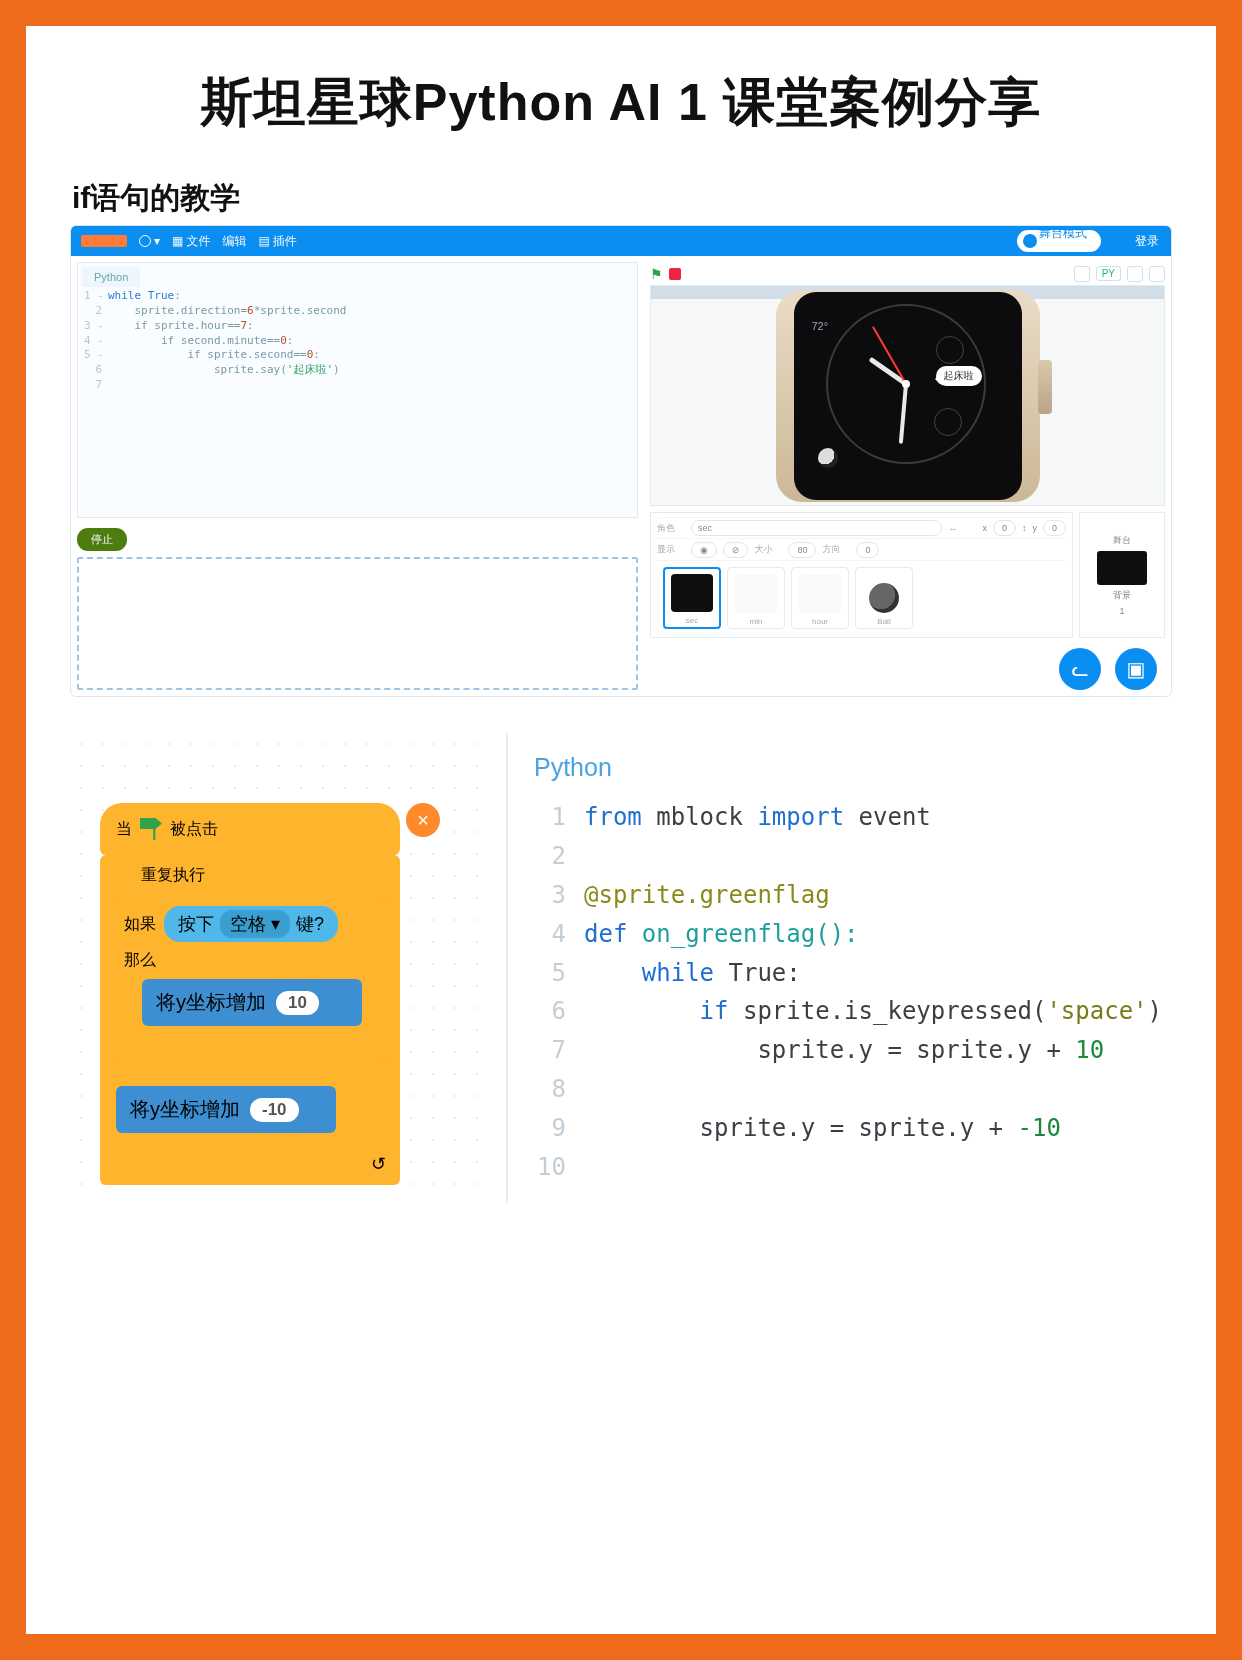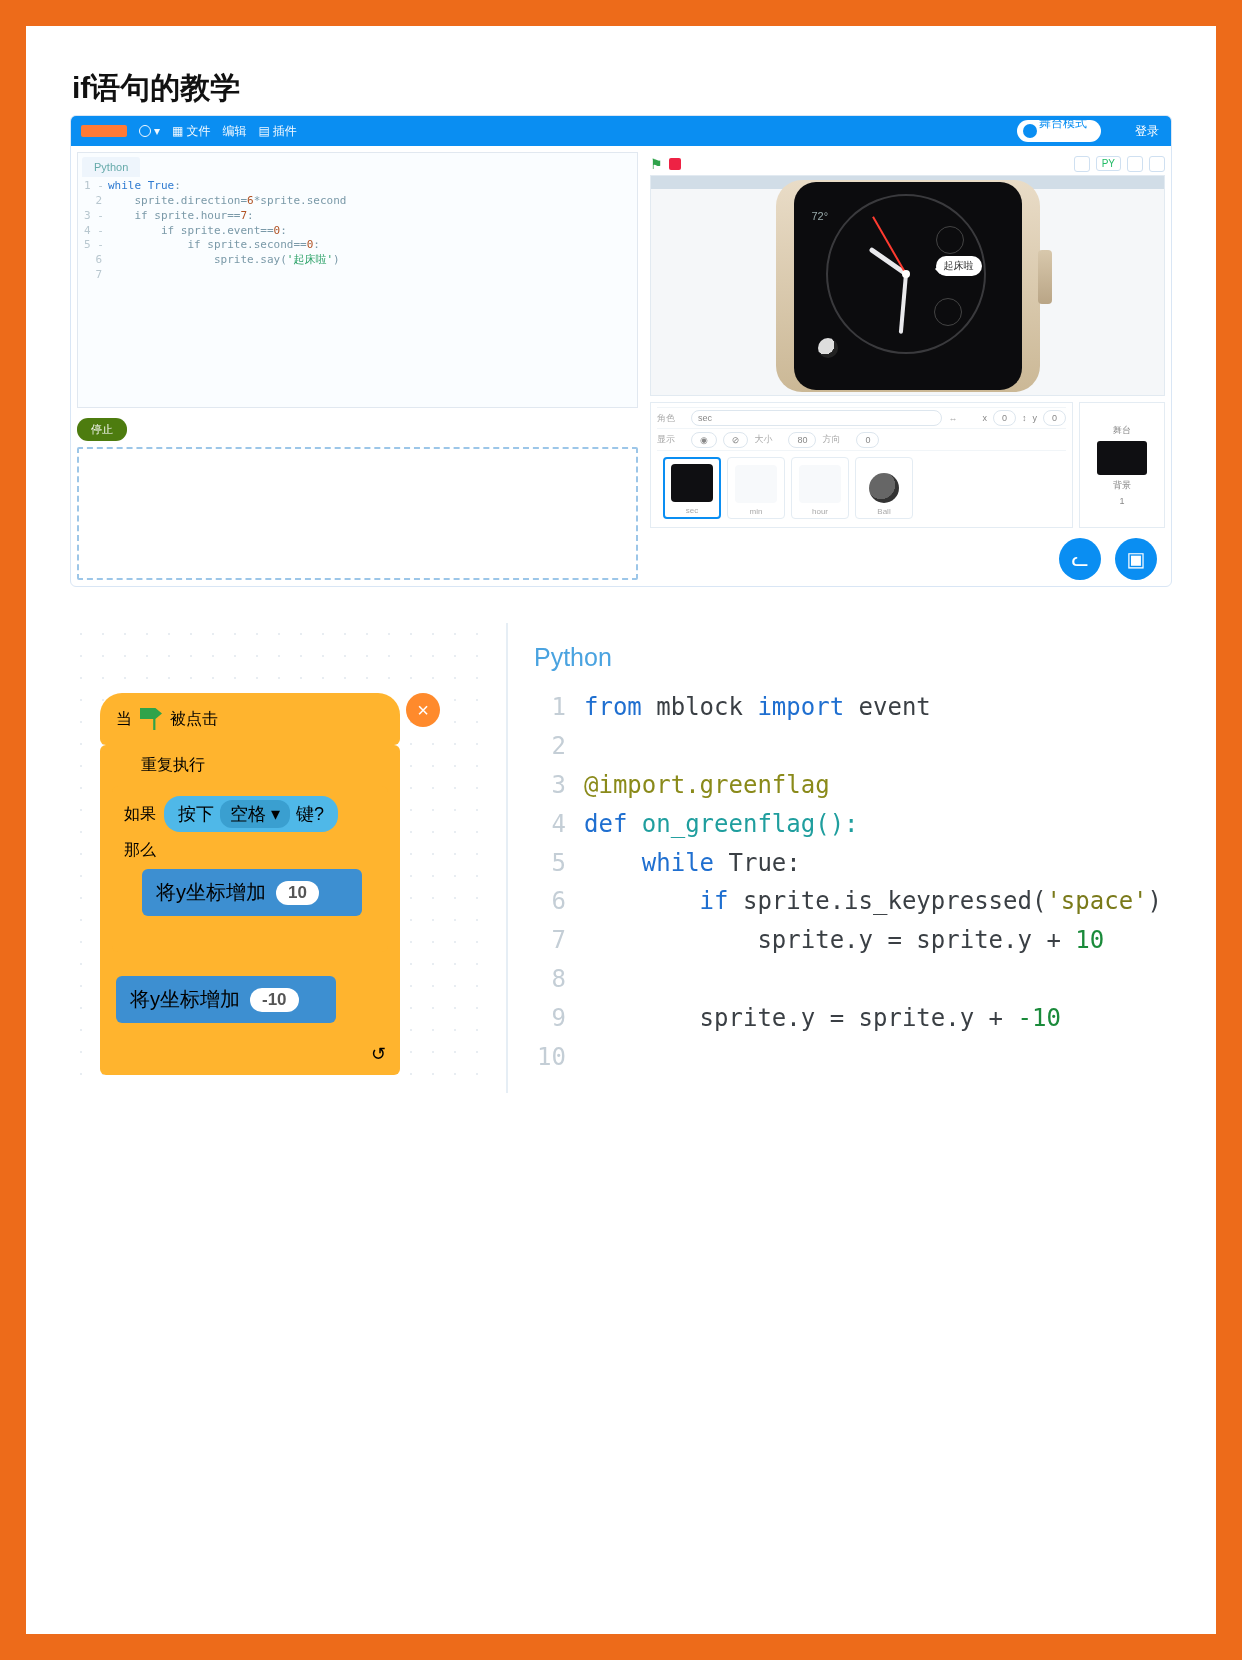--- a/index.html
+++ b/index.html
@@ -91,20 +91,21 @@
   .py-code { display: flex; font-family: ui-monospace, Menlo, Consolas, monospace; font-size: 24px; line-height: 1.62; }
   .py-g { width: 50px; text-align: right; color: #c4ced6; padding-right: 18px; }
   .py-t { flex: 1; white-space: pre; color: #3a3f44; }
   .k-blue { color: #1f6fd0; } .k-teal { color: #1f9e9e; } .k-olive { color: #8a8a1a; } .k-str { color: #7a7a1a; } .k-num { color: #1a8a3a; }
 </style>
 </head>
 <body>
 
 <div class="frame">
 
+  <div class="title">斯坦星球Python AI 1 课堂案例分享</div>
 
 
   <div class="sub-heading">if语句的教学</div>
 
   <div class="ide-shot">
     <div class="ide-topbar">
       <span class="brand"></span>
       <span class="tbtn"><span class="globe"></span>▾</span>
       <span class="tbtn">▦ <span>文件</span></span>
       <span class="tbtn">编辑</span>
@@ -120,21 +121,21 @@
             <div class="code-gutter">1 -
 2
 3 -
 4 -
 5 -
 6
 7</div>
             <div class="code-text"><span class="code-kw-blue">while </span><span class="code-kw-blue">True</span><span>:</span>
 <span>    sprite.direction=</span><span class="code-num">6</span><span>*sprite.second</span>
 <span>    if sprite.hour==</span><span class="code-num">7</span><span>:</span>
-<span>        if sprite.event==</span><span class="code-num">0</span><span>:</span>
+<span>        if second.minute==</span><span class="code-num">0</span><span>:</span>
 <span>            if sprite.second==</span><span class="code-num">0</span><span>:</span>
 <span>                sprite.say(</span><span class="code-kw-green">'起床啦'</span><span>)</span>
 <span></span></div>
           </div>
         </div>
         <div class="stop-row">
           <span class="stop-pill">停止</span>
         </div>
         <div class="console-box"></div>
       </div>
@@ -266,21 +267,21 @@
 3
 4
 5
 6
 7
 8
 9
 10</div>
         <div class="py-t"><span class="k-blue">from</span><span> mblock </span><span class="k-blue">import</span><span> event</span>
 
-<span class="k-olive">@import.greenflag</span>
+<span class="k-olive">@sprite.greenflag</span>
 <span class="k-blue">def</span><span class="k-teal"> on_greenflag():</span>
 <span class="k-blue">    while</span><span> True:</span>
 <span class="k-blue">        if</span><span> sprite.is_keypressed(</span><span class="k-str">'space'</span><span>)</span>
 <span>            sprite.y = sprite.y + </span><span class="k-num">10</span>
 
 <span>        sprite.y = sprite.y + </span><span class="k-num">-10</span>
 </div>
       </div>
     </div>
   </div>

